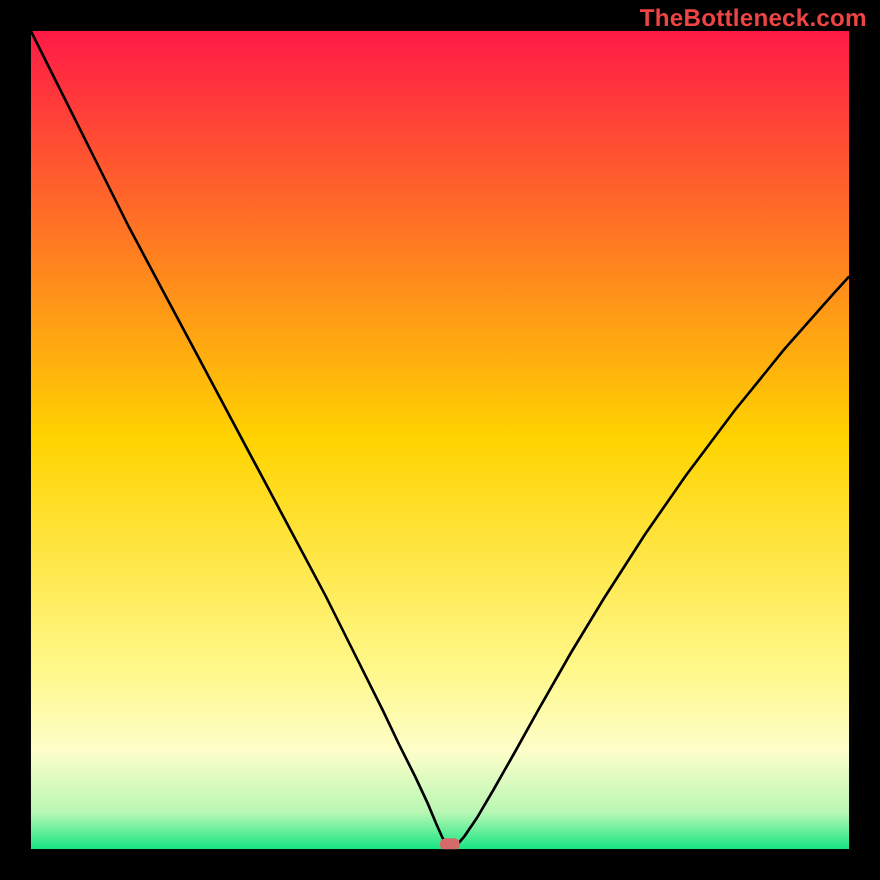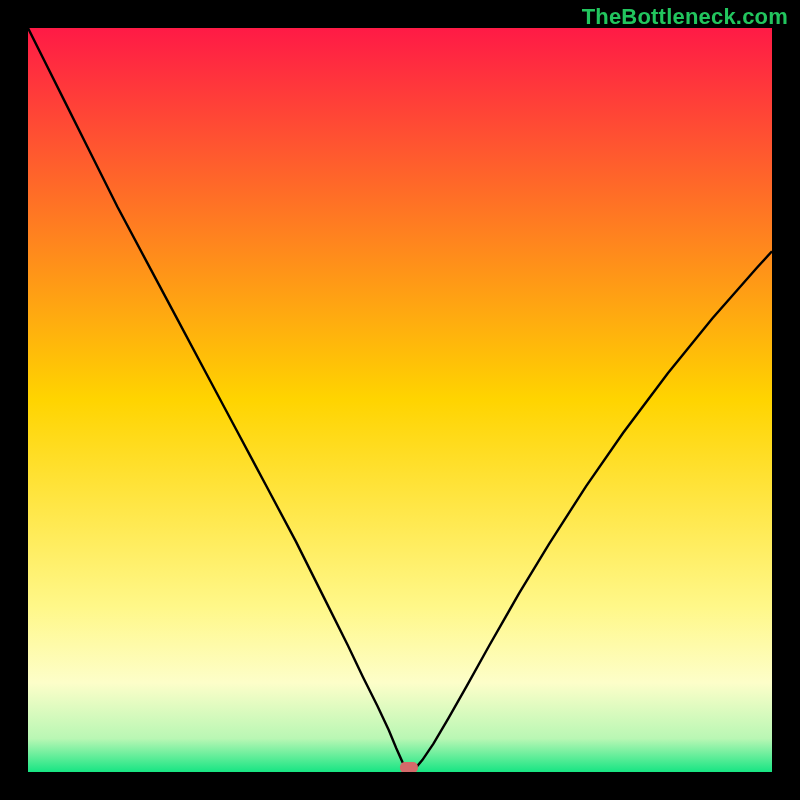--- a/index.html
+++ b/index.html
@@ -10,21 +10,21 @@
     height: 800px;
     background: #000;
   }
   .watermark {
     position: absolute;
     top: 4px;
     right: 12px;
     font-family: Arial, Helvetica, sans-serif;
     font-size: 22px;
     font-weight: bold;
-    color: #22c55e;
+    color: #ef4444;
     letter-spacing: 0.2px;
     z-index: 10;
   }
   .plot {
     position: absolute;
     left: 28px;
     top: 28px;
     width: 744px;
     height: 744px;
   }

